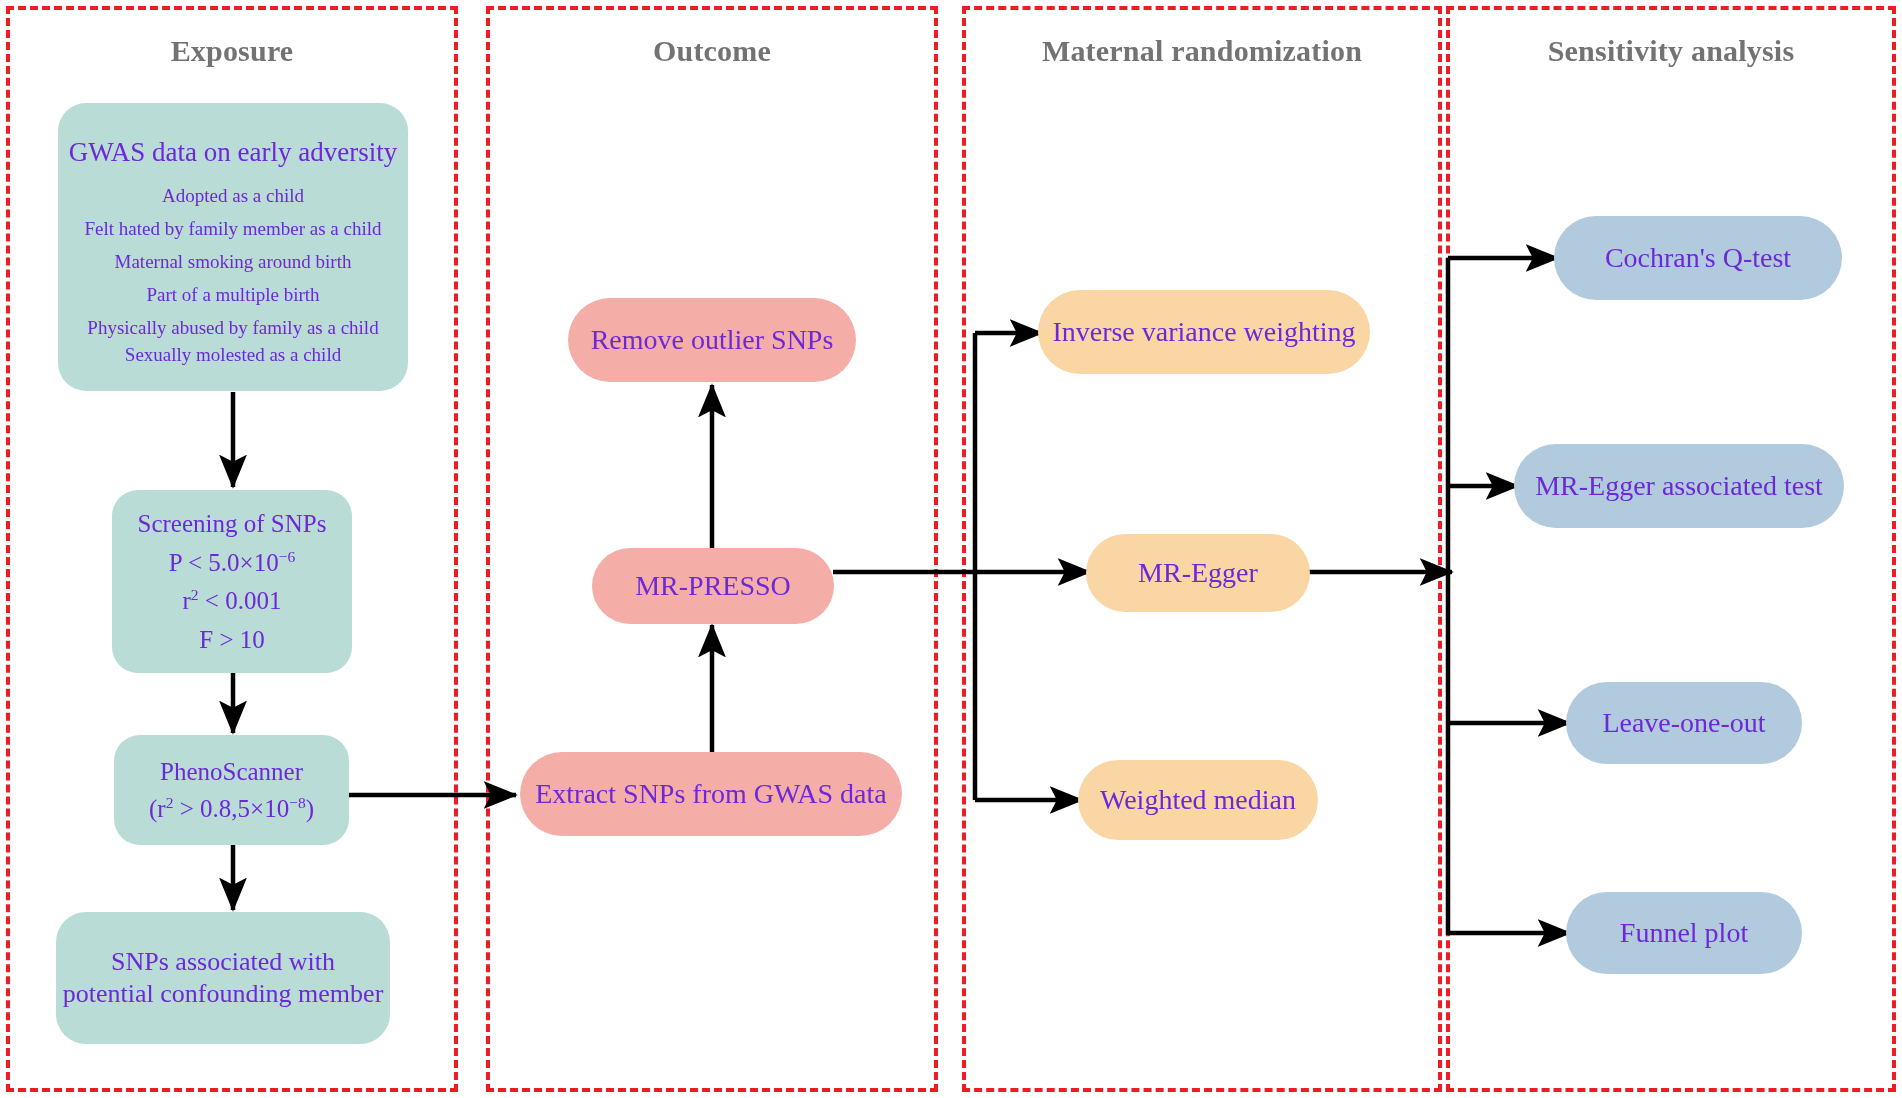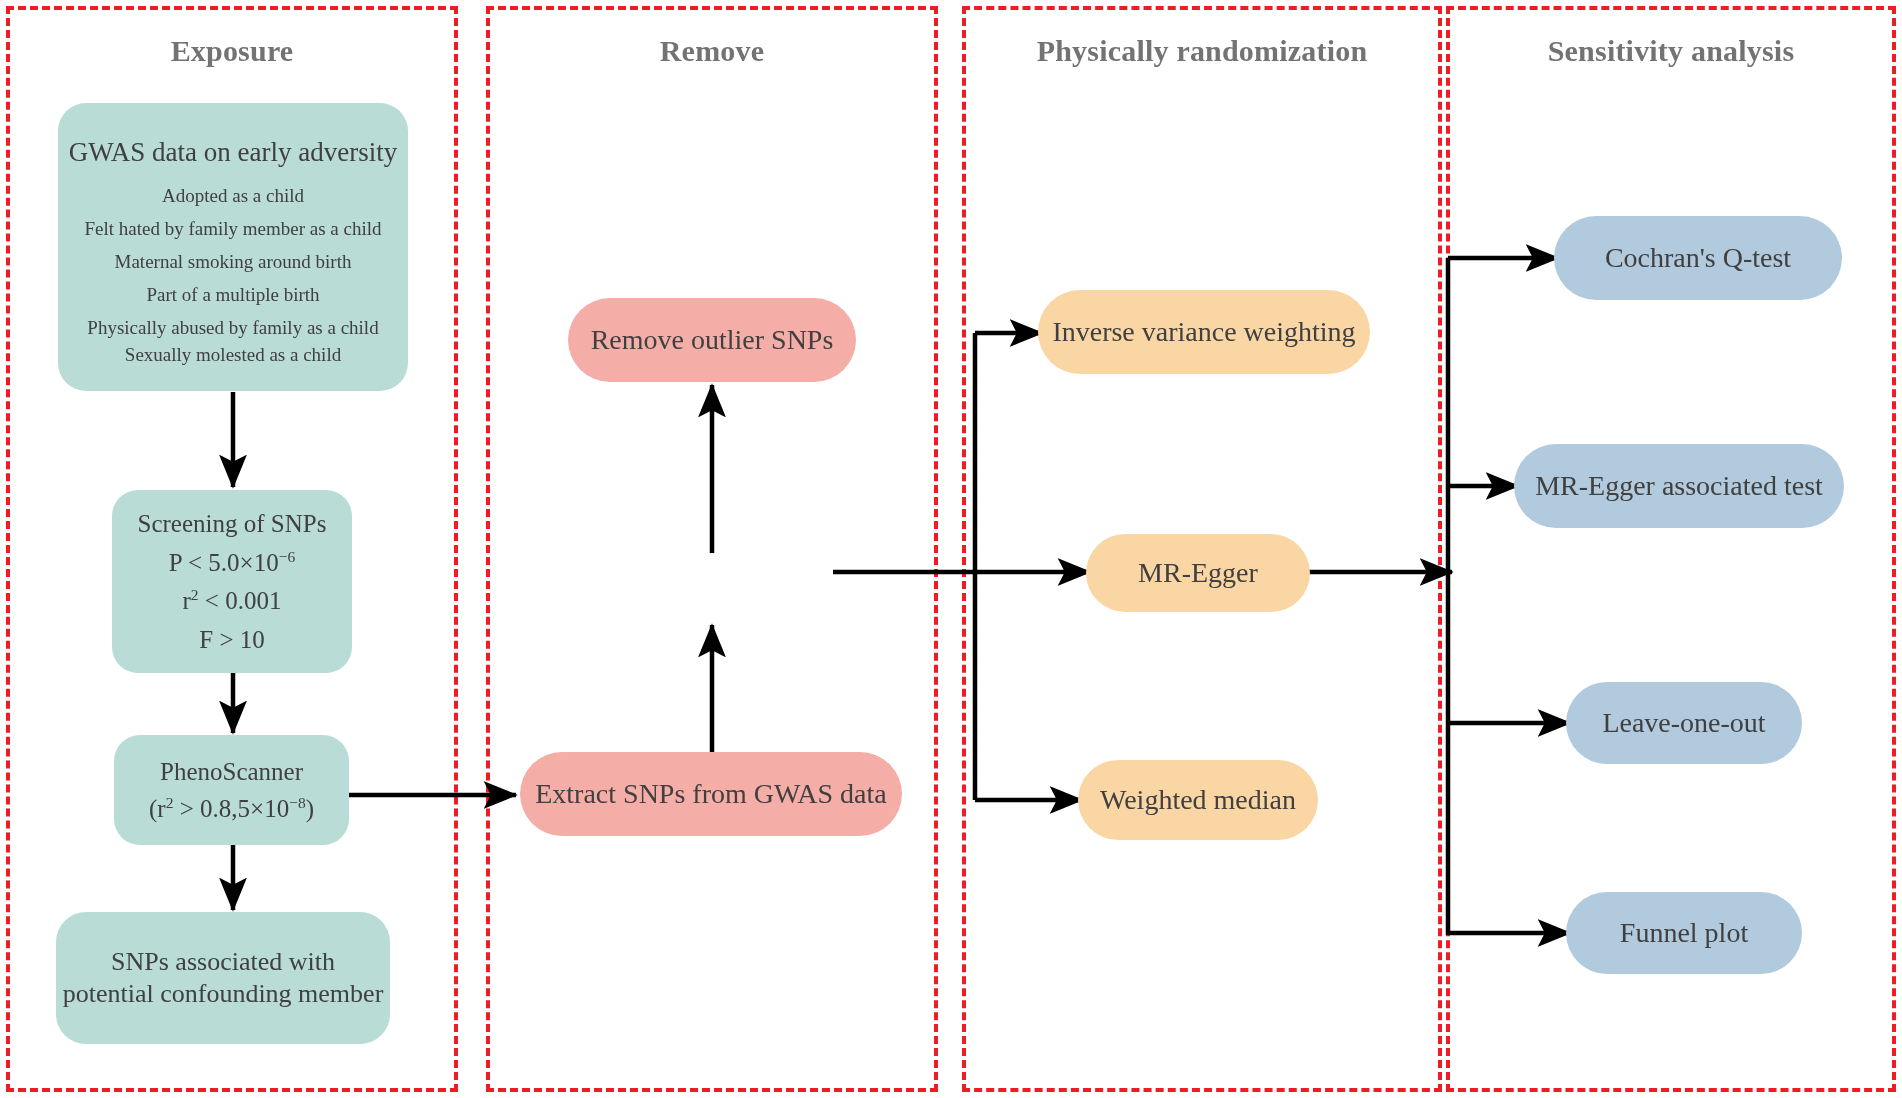--- a/index.html
+++ b/index.html
@@ -37,21 +37,21 @@
   }
   
   .node {
     position: absolute;
     box-sizing: border-box;
     display: flex;
     flex-direction: column;
     align-items: center;
     justify-content: center;
     text-align: center;
-    color: #404040;
+    color: #6d28d9;
     line-height: 1.34;
   }
   .node.teal   { background: #b9dcd7; }
   .node.pink   { background: #f5ada8; }
   .node.orange { background: #fad6a5; }
   .node.blue   { background: #b2cadd; }
 
   .node .headline {
     font-size: 27px;
     margin-bottom: 2px;
@@ -85,22 +85,22 @@
 <body>
 
 <div id="canvas">
 
   <div class="panel" style="left:6px; top:6px; width:452px; height:1086px;"></div>
   <div class="panel" style="left:486px; top:6px; width:452px; height:1086px;"></div>
   <div class="panel" style="left:962px; top:6px; width:480px; height:1086px;"></div>
   <div class="panel" style="left:1446px; top:6px; width:450px; height:1086px;"></div>
 
   <div class="col-title" style="left:6px; top:34px; width:452px;">Exposure</div>
-  <div class="col-title" style="left:486px; top:34px; width:452px;">Remove</div>
-  <div class="col-title" style="left:962px; top:34px; width:480px;">Physically randomization</div>
+  <div class="col-title" style="left:486px; top:34px; width:452px;">Outcome</div>
+  <div class="col-title" style="left:962px; top:34px; width:480px;">Maternal randomization</div>
   <div class="col-title" style="left:1446px; top:34px; width:450px;">Sensitivity analysis</div>
 
   <svg id="wires" viewBox="0 0 1902 1098" xmlns="http://www.w3.org/2000/svg">
     <defs>
       <marker id="ah" markerWidth="9" markerHeight="9" refX="7.2" refY="3.1" orient="auto" markerUnits="strokeWidth">
         <path d="M0,0 L7.6,3.1 L0,6.2 L1.6,3.1 z" fill="#000000"></path>
       </marker>
     </defs>
 
     <line x1="233" y1="392" x2="233" y2="487" stroke="#000" stroke-width="4.5" marker-end="url(#ah)"></line>
@@ -162,20 +162,23 @@
 
   <div class="node teal" style="left:56px; top:912px; width:334px; height:132px; border-radius:30px;">
     <div class="two">SNPs associated with</div>
     <div class="two">potential confounding member</div>
   </div>
 
   <div class="node pink" style="left:568px; top:298px; width:288px; height:84px; border-radius:42px;">
     <div class="single">Remove outlier SNPs</div>
   </div>
 
+  <div class="node pink" style="left:592px; top:548px; width:242px; height:76px; border-radius:38px;">
+    <div class="single">MR-PRESSO</div>
+  </div>
 
   <div class="node pink" style="left:520px; top:752px; width:382px; height:84px; border-radius:42px;">
     <div class="single">Extract SNPs from GWAS data</div>
   </div>
 
   <div class="node orange" style="left:1038px; top:290px; width:332px; height:84px; border-radius:42px;">
     <div class="single">Inverse variance weighting</div>
   </div>
 
   <div class="node orange" style="left:1086px; top:534px; width:224px; height:78px; border-radius:39px;">

